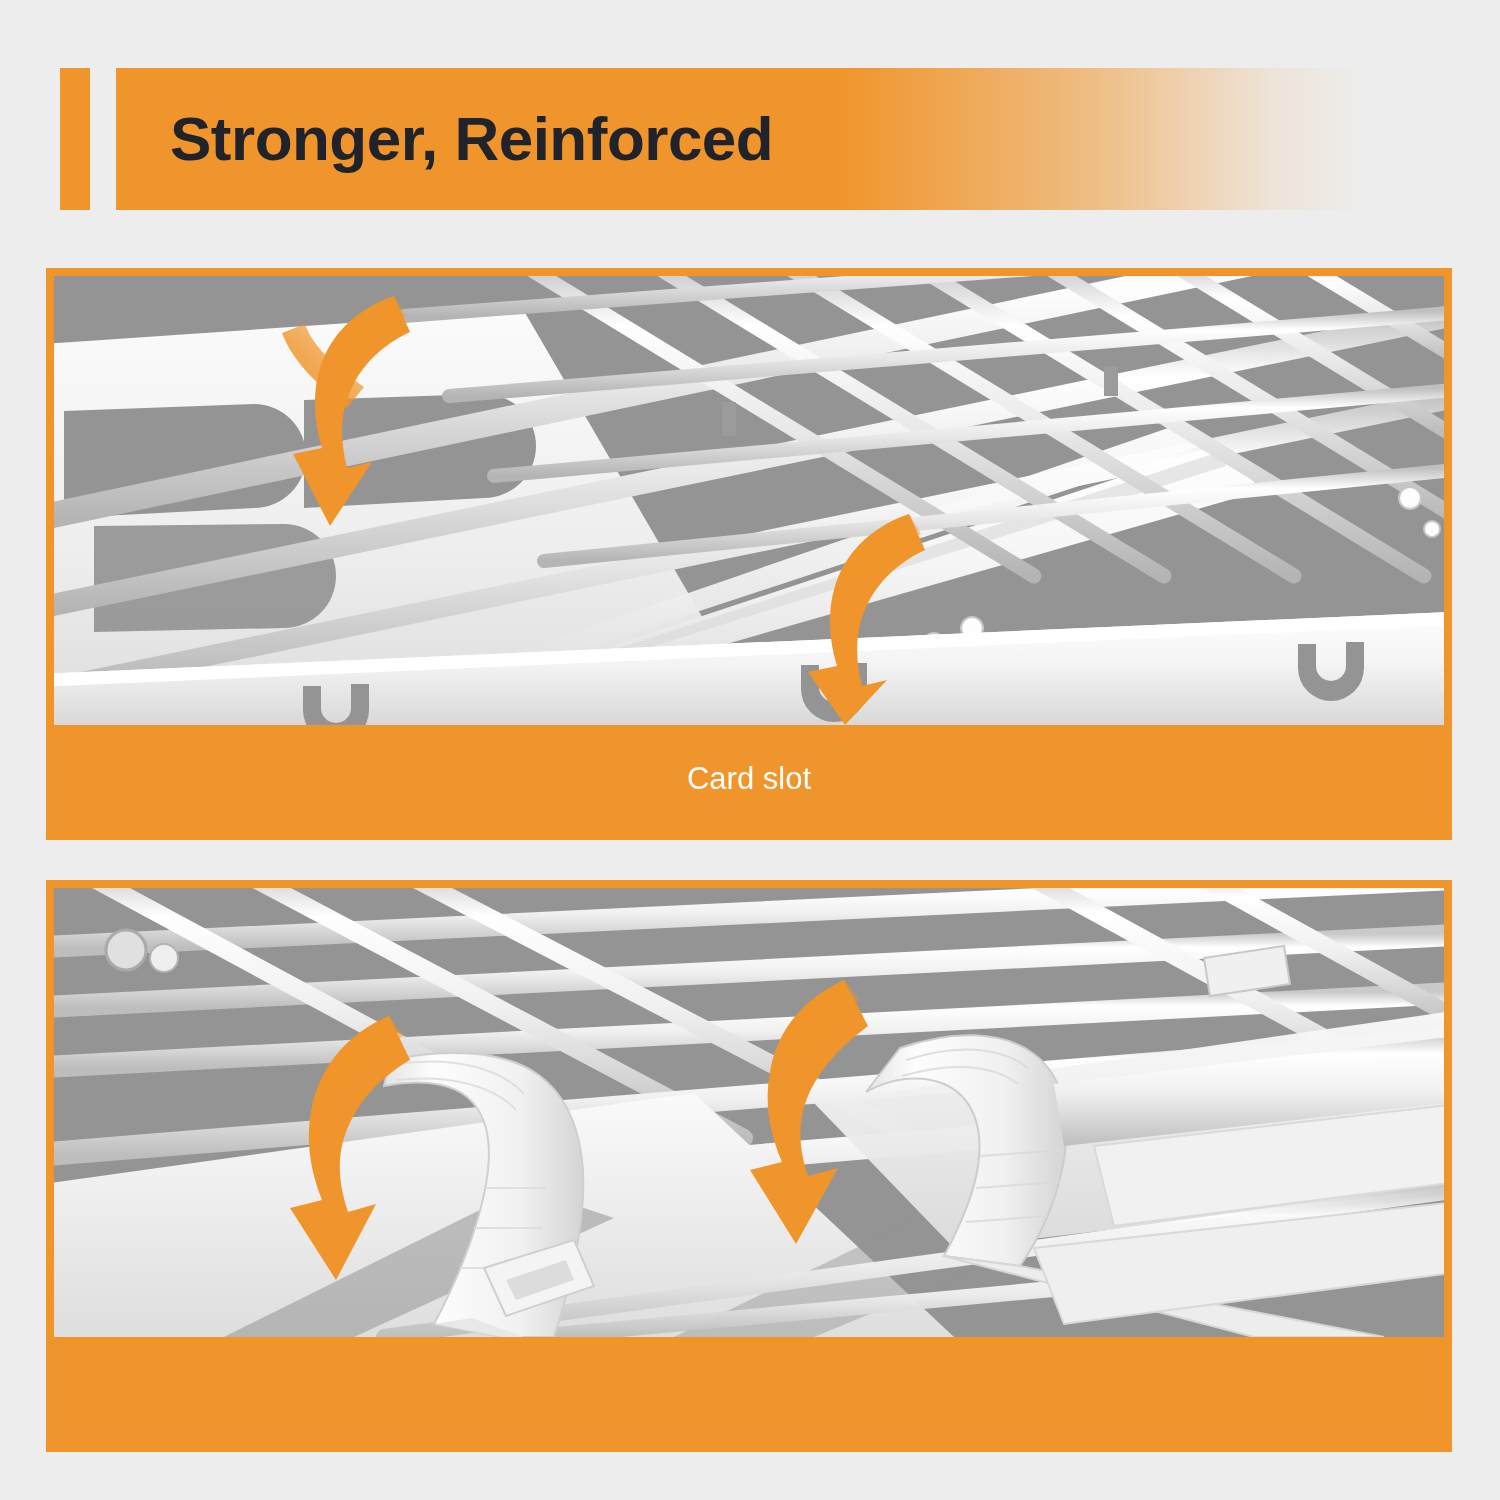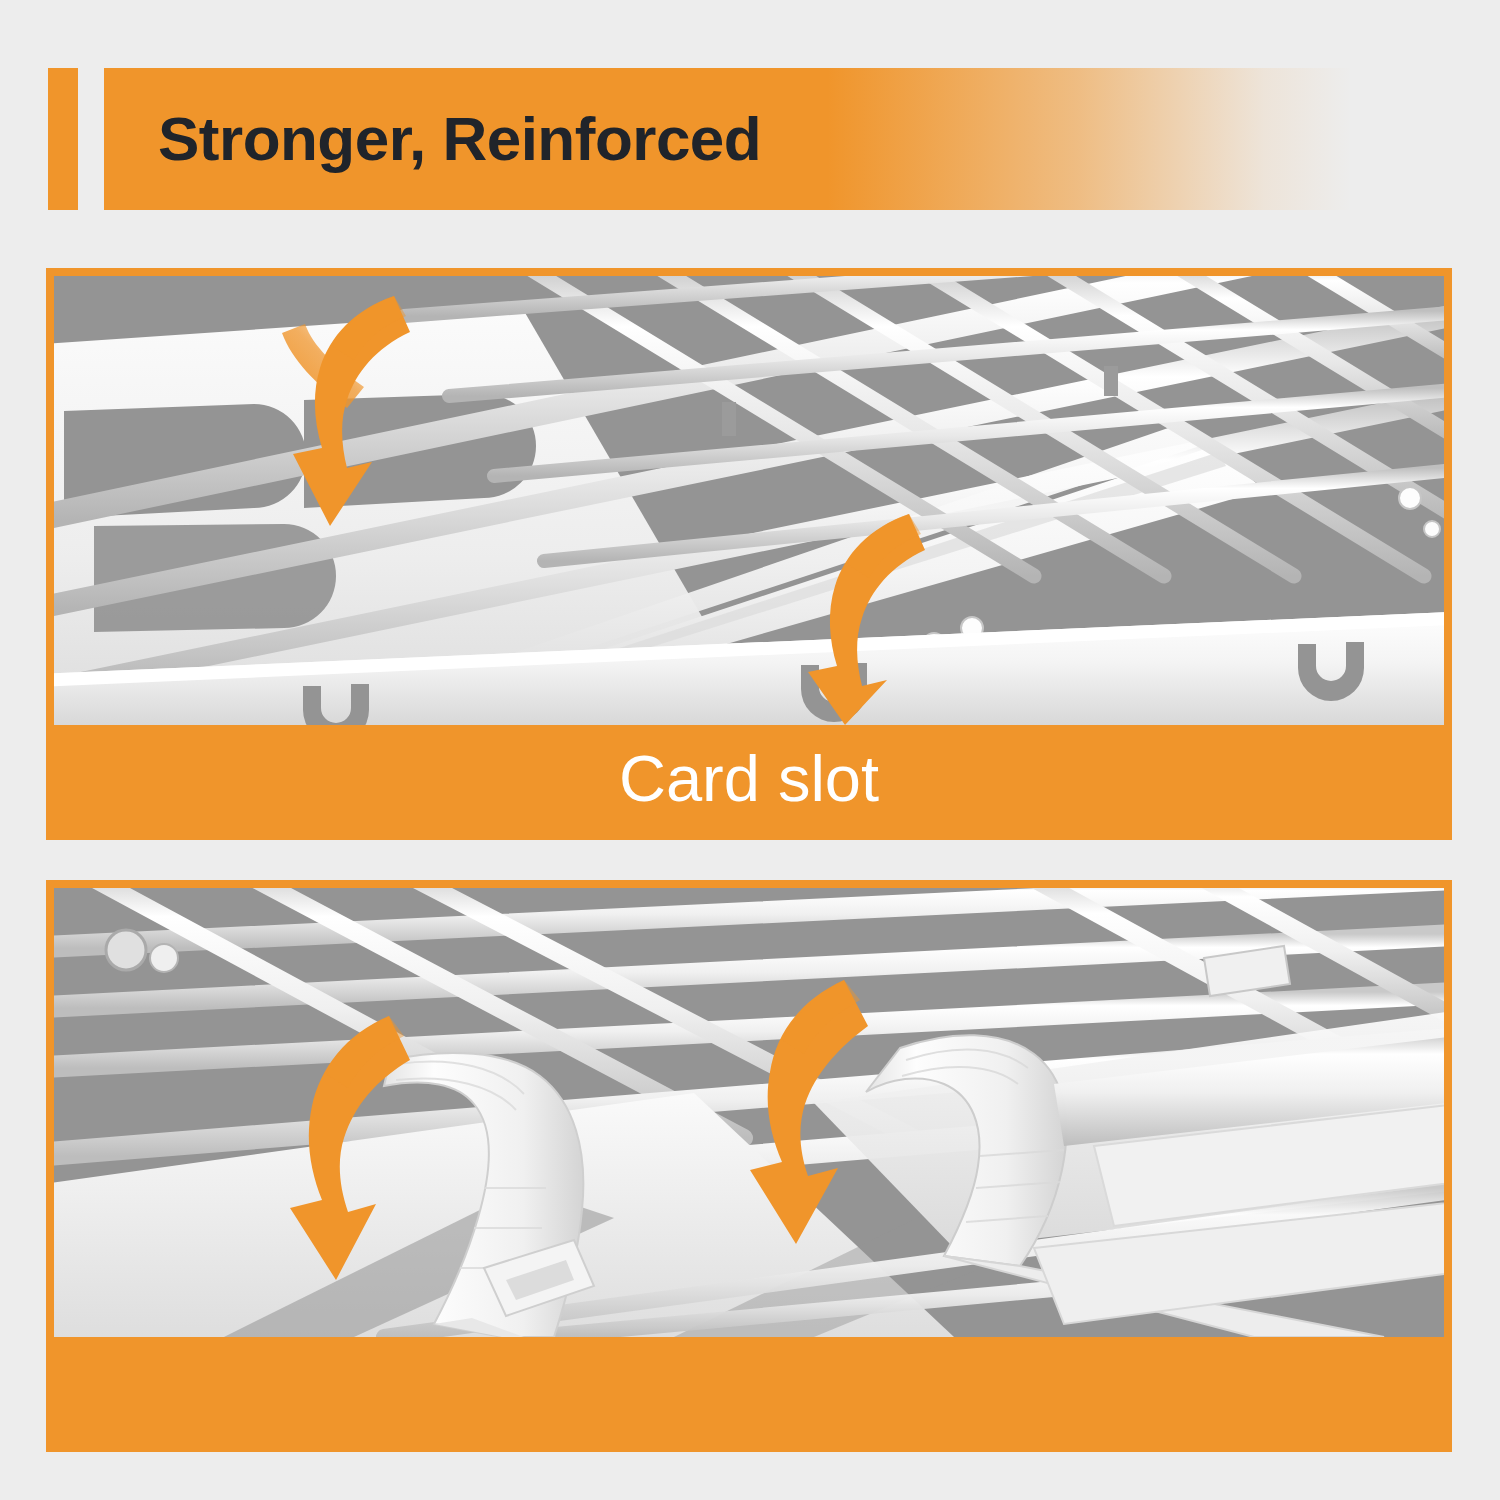--- a/index.html
+++ b/index.html
@@ -15,21 +15,21 @@
   }
   .page {
     position: relative;
     width: 1500px;
     height: 1500px;
   }
 
   
   .header {
     position: absolute;
-    left: 0;
+    left: 12px;
     top: 68px;
     width: 1238px;
     height: 142px;
   }
   .header-accent {
     position: absolute;
     left: 48px;
     top: 0;
     width: 30px;
     height: 142px;
@@ -91,21 +91,21 @@
 
   .panel-caption {
     height: 107px;
     background: #f0952b;
     display: flex;
     align-items: center;
     justify-content: center;
   }
   .panel-caption-text {
     color: #ffffff;
-    font-size: 65px;
+    font-size: 31px;
     font-weight: normal;
     line-height: 1;
     white-space: nowrap;
   }
 </style>
 </head>
 <body>
 
 <div class="page">
 

